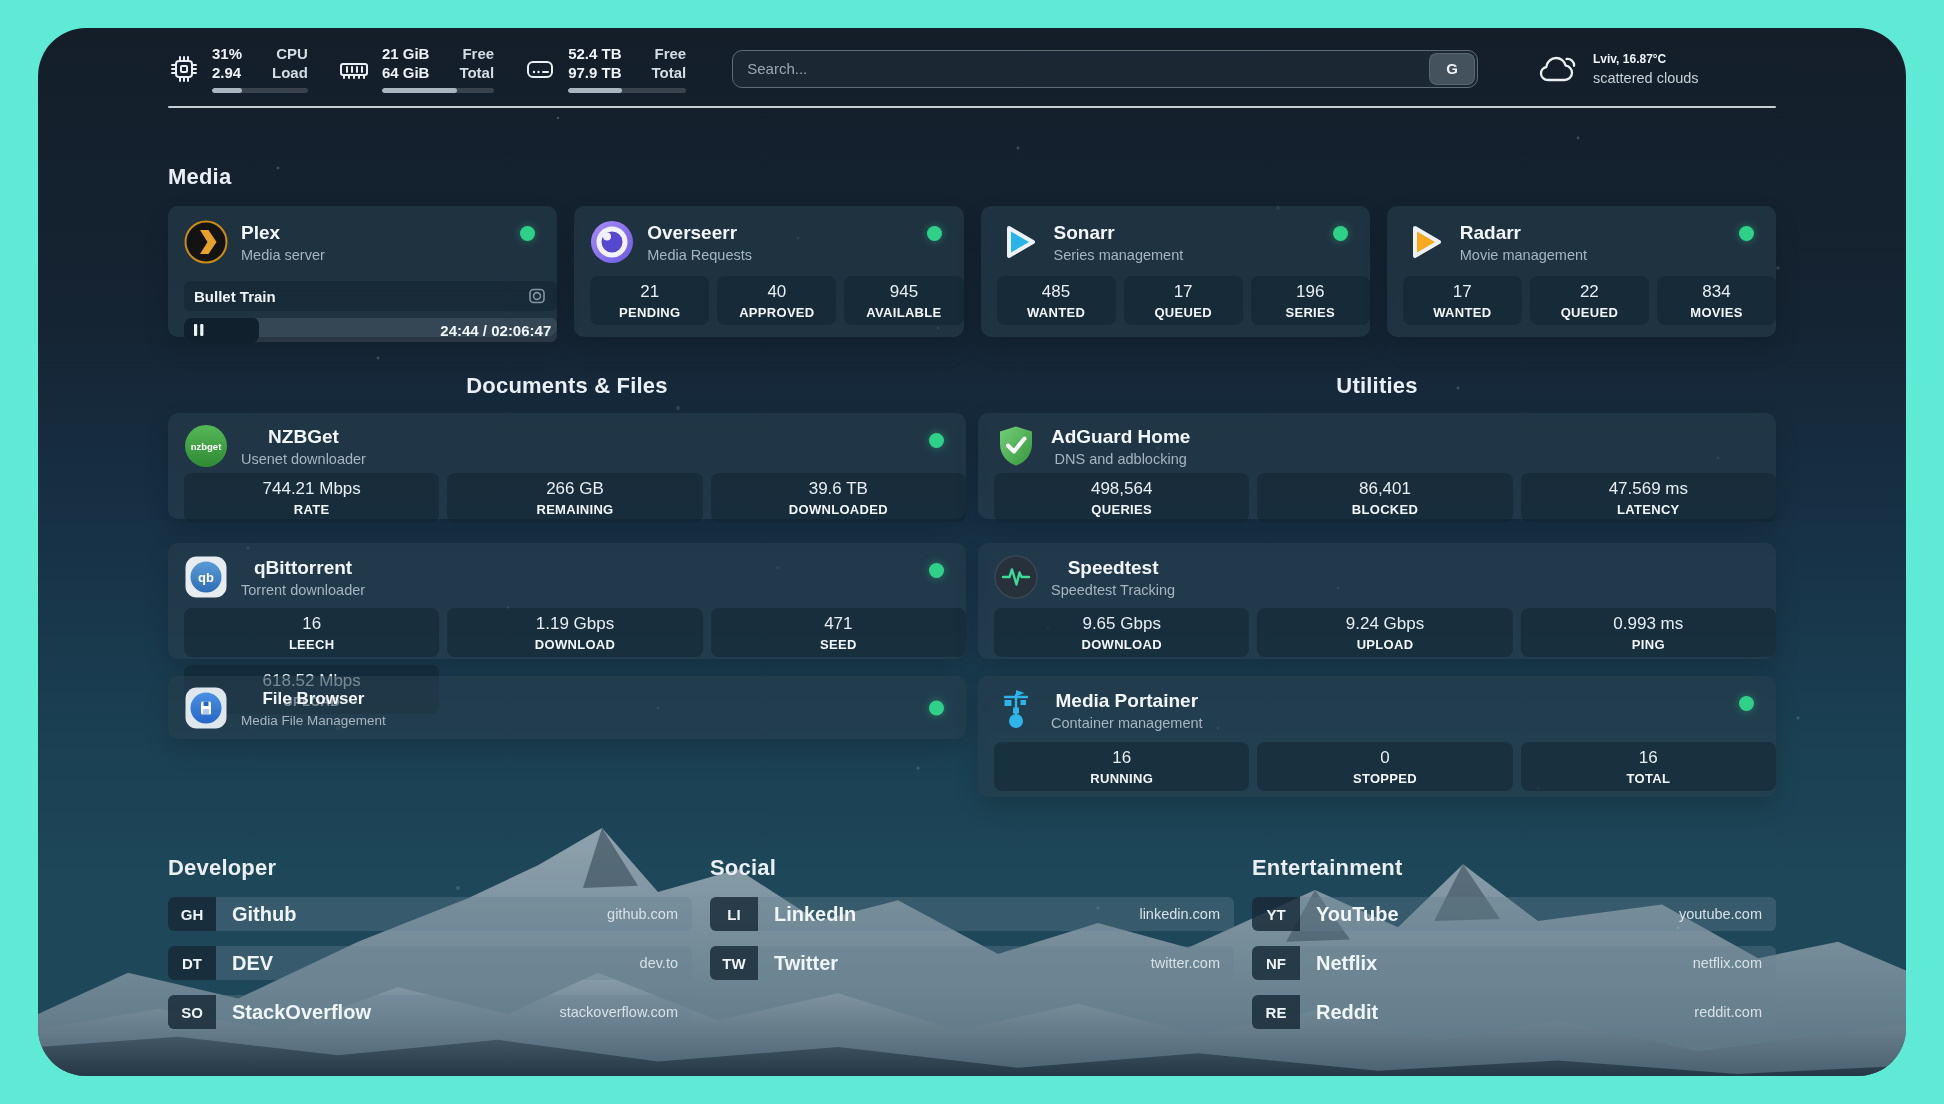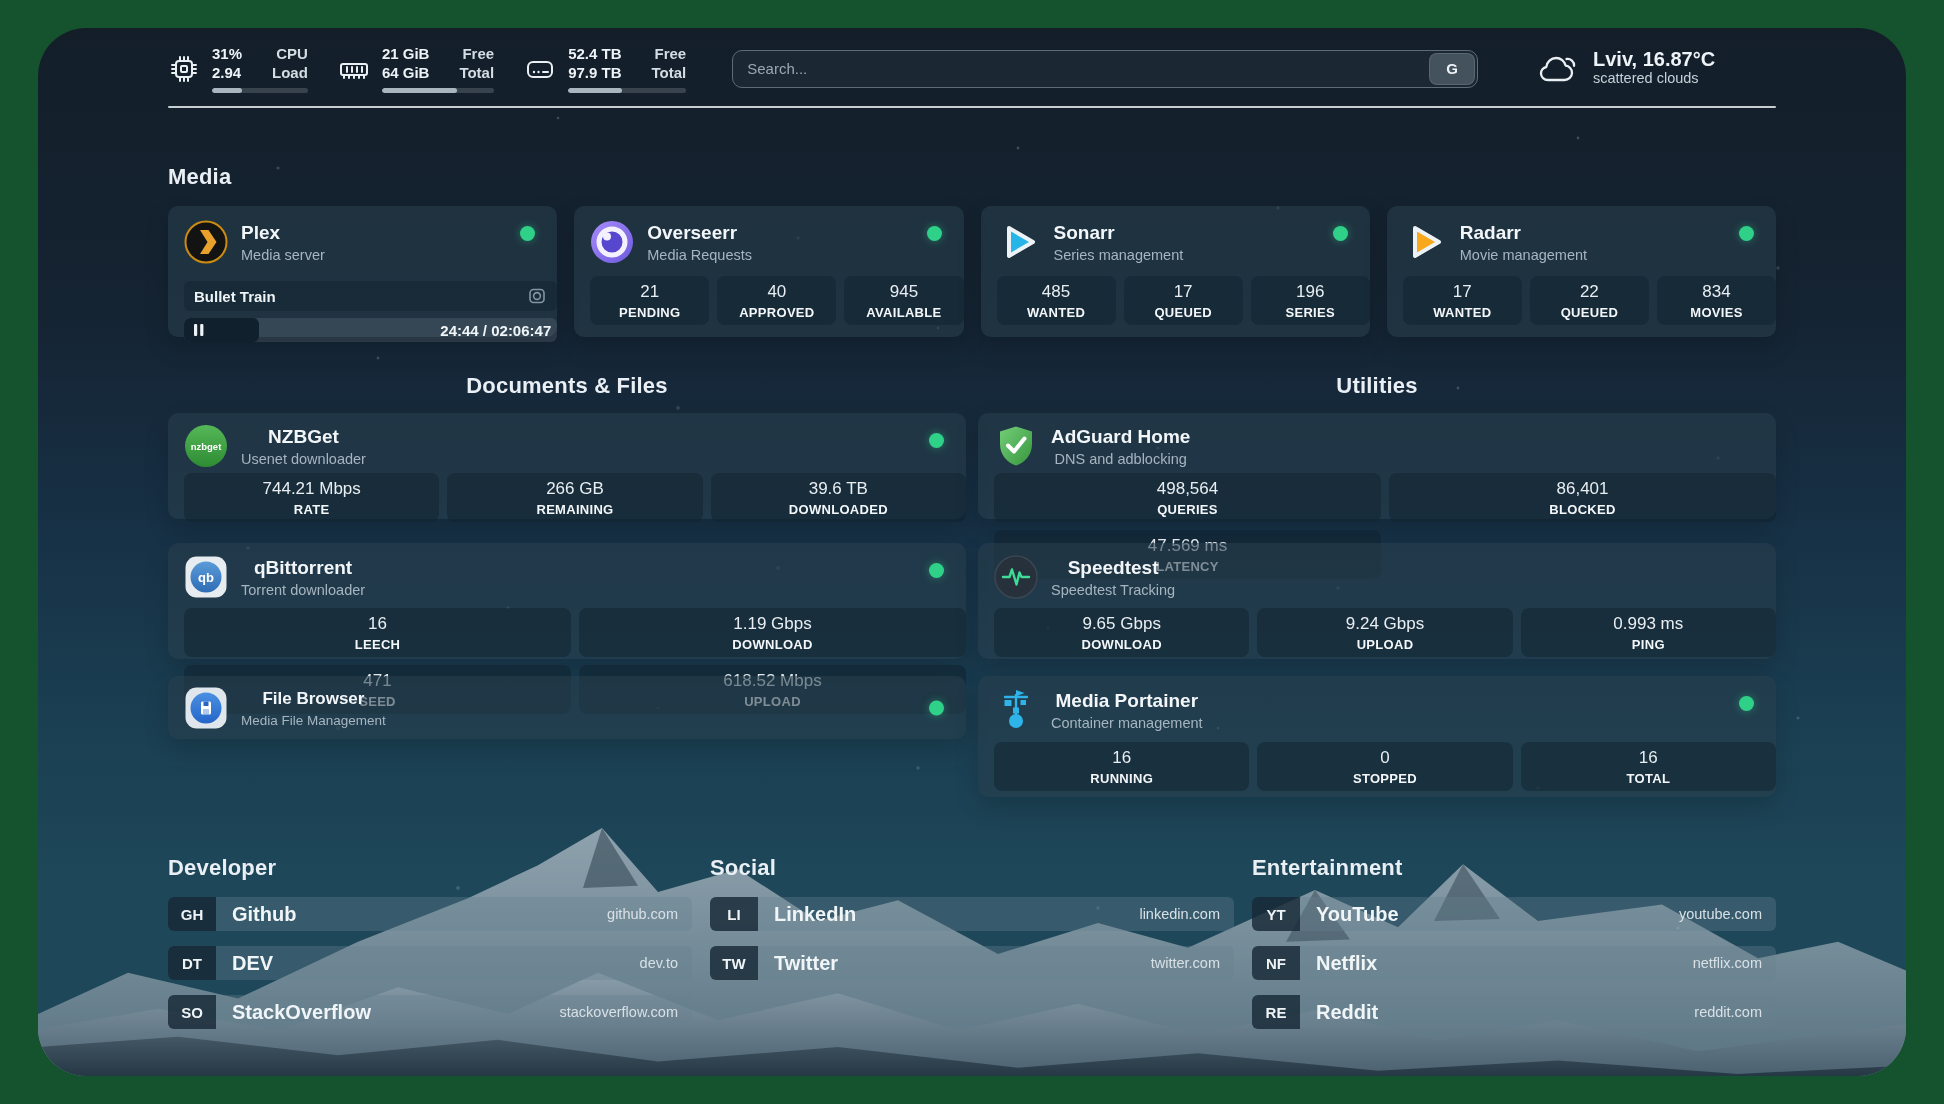--- a/index.html
+++ b/index.html
@@ -1,17 +1,17 @@
 <!DOCTYPE html>
 <html><head>
 <meta charset="utf-8">
 <style>
   html,body{margin:0;padding:0;}
   body{width:1944px;height:1104px;background:#ffffff;font-family:"Liberation Sans","DejaVu Sans",sans-serif;}
-  .page{position:relative;width:1944px;height:1104px;background:#14532d;overflow:hidden;}
+  .page{position:relative;width:1944px;height:1104px;background:#5eead4;overflow:hidden;}
   .window{position:absolute;left:38px;top:28px;right:38px;bottom:28px;border-radius:48px;overflow:hidden;
     background:linear-gradient(180deg,#131e29 0%,#152433 28%,#173146 48%,#1b4053 68%,#1f4a5c 82%);}
   .bg-svg{position:absolute;left:0;right:0;bottom:0;width:100%;height:310px;display:block;}
   .specks{position:absolute;inset:0;width:100%;height:100%;}
   .content{position:relative;z-index:2;padding:16px 130px 24px 130px;height:calc(100% - 40px);box-sizing:border-box;}
 
   
   .topbar{display:flex;align-items:center;}
   .sysstats{display:flex;gap:30px;align-items:center;}
   .sys{display:flex;gap:12px;align-items:center;}
@@ -25,42 +25,42 @@
   .sysfill{height:100%;border-radius:3px;background:#a9b6bf;}
 
   .searchbar{flex:1;position:relative;height:38px;margin:0 58px 0 46px;}
   .searchbar input{width:100%;height:100%;box-sizing:border-box;background:rgba(34,48,60,0.55);
     border:1.5px solid #5d6c77;border-radius:10px;color:#dfe7ec;font-size:15px;padding:0 60px 0 14px;outline:none;
     font-family:"Liberation Sans","DejaVu Sans",sans-serif;}
   .searchbar input::placeholder{color:#9aa8b2;}
   .gbtn{position:absolute;right:3px;top:3px;bottom:3px;width:46px;border:1px solid rgba(255,255,255,0.12);
     background:#43525c;border-radius:8px;color:#eef3f7;font-weight:bold;font-size:15px;cursor:pointer;}
   .weather{display:flex;align-items:center;gap:13px;min-width:240px;}
-  .weather-temp{font-size:20px;font-weight:bold;color:#eef3f7;line-height:20px;}
+  .weather-temp{font-size:12px;font-weight:bold;color:#eef3f7;line-height:20px;}
   .weather-cond{font-size:14.5px;color:#c6d1d8;line-height:19px;}
 
   .separator{height:2px;background:rgba(238,244,248,0.82);border-radius:1px;margin-top:13px;}
 
   
   .sec-h{font-size:22px;font-weight:bold;color:#e9eff4;letter-spacing:.2px;margin:0;}
   .media-h{margin-top:56px;margin-bottom:16px;}
   .cards4{display:grid;grid-template-columns:repeat(4,1fr);gap:17px;}
 
   .card{position:relative;border-radius:10px;background:rgba(40,62,76,0.58);
     box-shadow:0 10px 24px rgba(0,0,0,0.16);padding:14px 0 10px 16px;box-sizing:border-box;cursor:pointer;}
   .card-head{display:flex;align-items:center;gap:13px;}
   .appicon{width:44px;height:44px;flex-shrink:0;}
   .app-title{font-size:19px;font-weight:bold;color:#f2f6f9;line-height:23px;}
   .app-sub{font-size:14.5px;color:#a6b5c0;line-height:18px;margin-top:2px;}
   .status-dot{position:absolute;top:20px;right:22px;width:15px;height:15px;border-radius:50%;
     background:#2fd189;box-shadow:0 0 8px rgba(47,209,137,.45);}
 
   .tiles{display:grid;gap:8px;margin-top:12px;}
   .tiles.c3{grid-template-columns:repeat(3,1fr);}
-  .tiles.c4{grid-template-columns:repeat(2,1fr);}
+  .tiles.c4{grid-template-columns:repeat(3,1fr);}
   .tile{background:rgba(15,34,46,0.5);border-radius:8px;height:49px;display:flex;flex-direction:column;
     align-items:center;justify-content:center;}
   .tile-val{font-size:17px;color:#e8eef2;line-height:20px;}
   .tile-label{font-size:13px;font-weight:bold;color:#f4f7f9;letter-spacing:.3px;margin-top:3px;}
 
   .card.h131{height:131px;}
   .card.h106{height:106px;padding-top:11px;}
   .card.h106 .tiles{margin-top:5px;}
   .card.h116{height:116px;padding-top:12px;}
   .card.h116 .tiles{margin-top:9px;}

